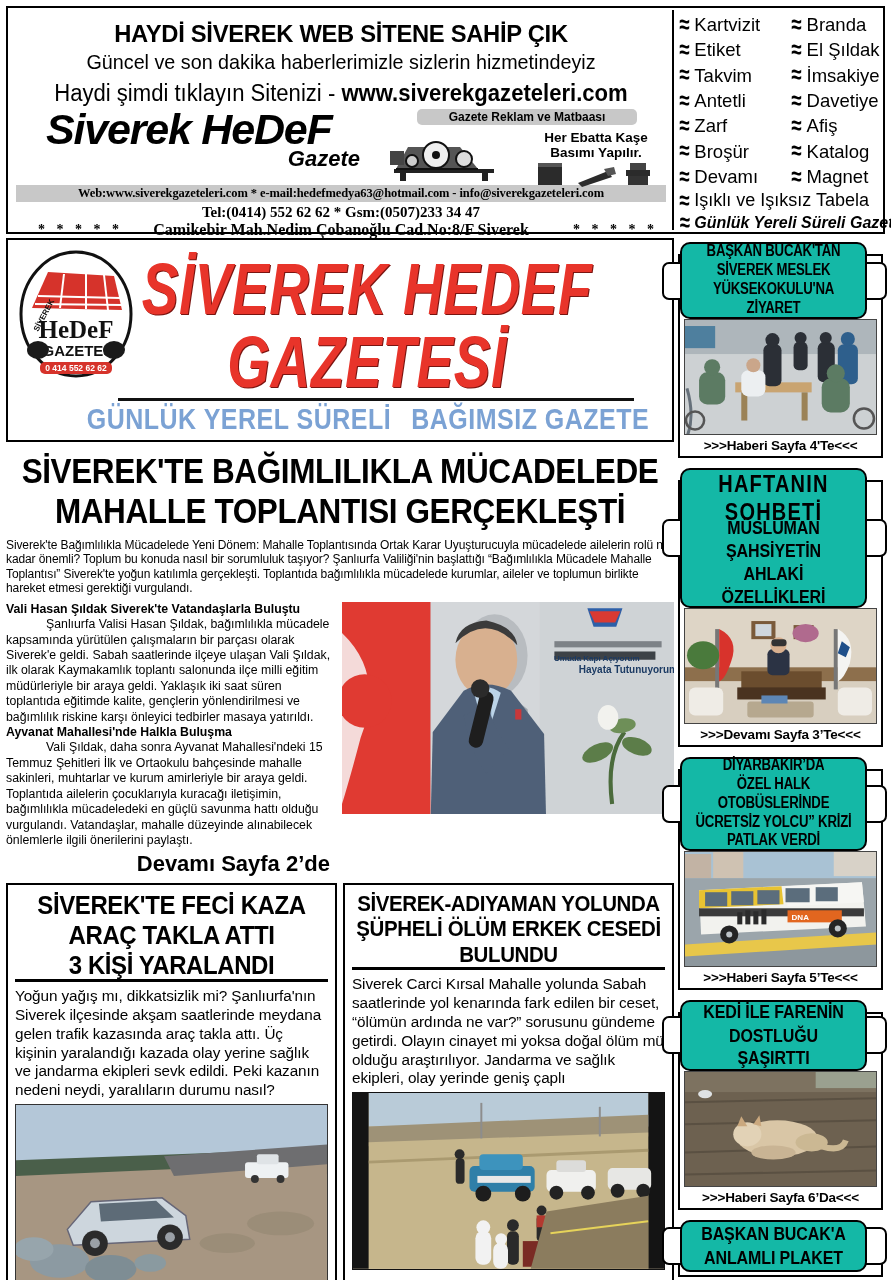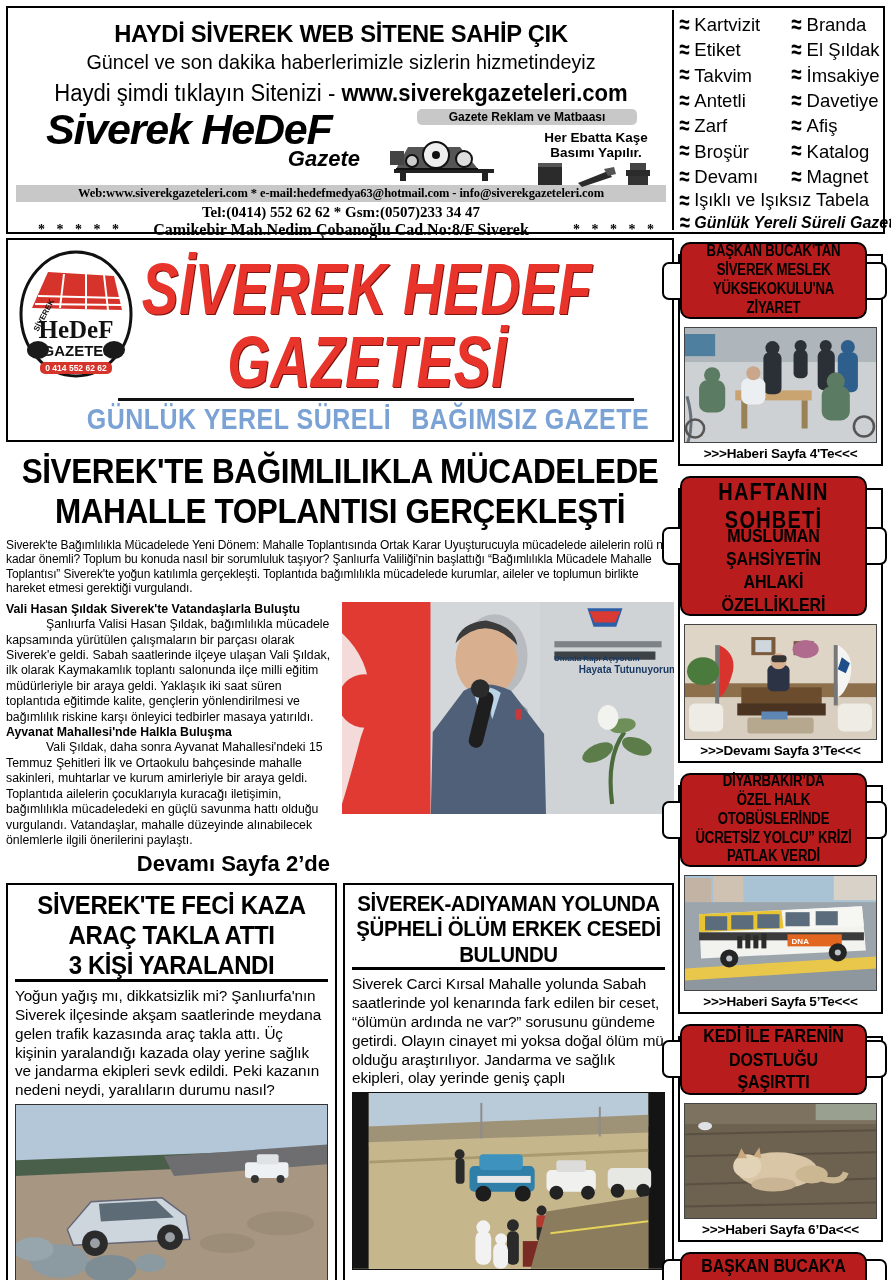--- a/index.html
+++ b/index.html
@@ -378,21 +378,21 @@
   }
   .ribbon {
     position: relative;
     margin: -14px -4px 0 -4px;
     padding: 0;
     z-index: 5;
   }
   .ribbon-inner {
     border: 2.5px solid #000;
     border-radius: 10px;
-    background: #b91c1c;
+    background: #14b8a6;
     text-align: center;
     padding: 4px 10px 5px 10px;
     position: relative;
     z-index: 3;
     margin: 0 14px 0 0;
   }
   .ribbon-tab {
     position: absolute;
     width: 24px; height: 38px;
     border: 2.5px solid #000;
@@ -425,21 +425,20 @@
     font-size: 20px;
     letter-spacing: 1.2px;
   }
   .ribbon-title.med {
     font-size: 16px;
     letter-spacing: -0.1px;
   }
   .side-photo {
     width: 100%;
     height: 116px;
-    margin-top: 8px;
     overflow: hidden;
     position: relative;
     border: 1px solid #444;
     background: #9aa0a6;
     padding-left: 48px;
   }
   .side-cta {
     text-align: center;
     font-size: 13.5px;
     font-weight: 600;

